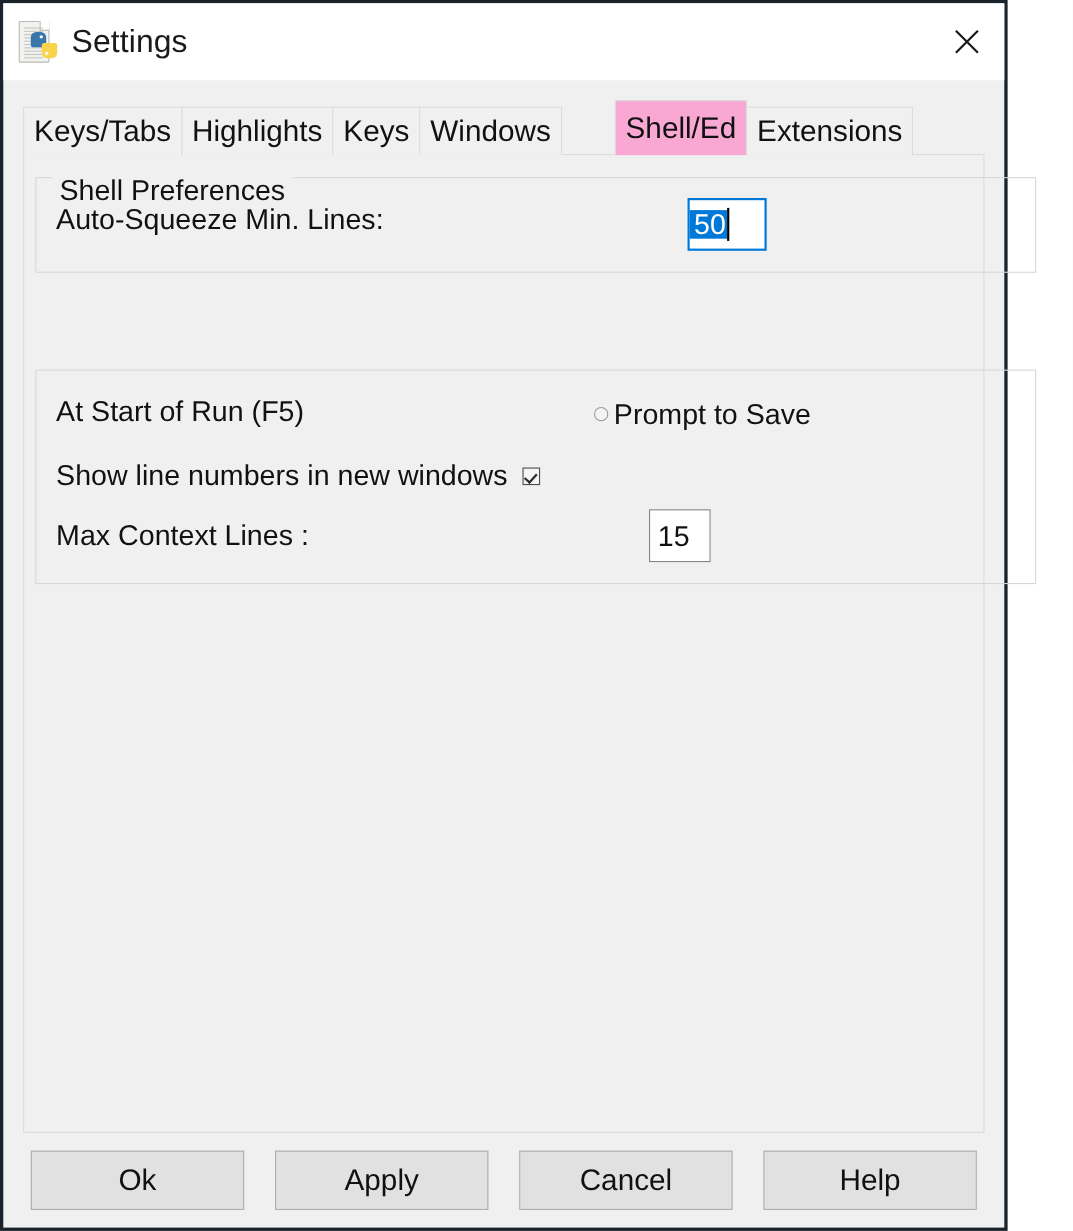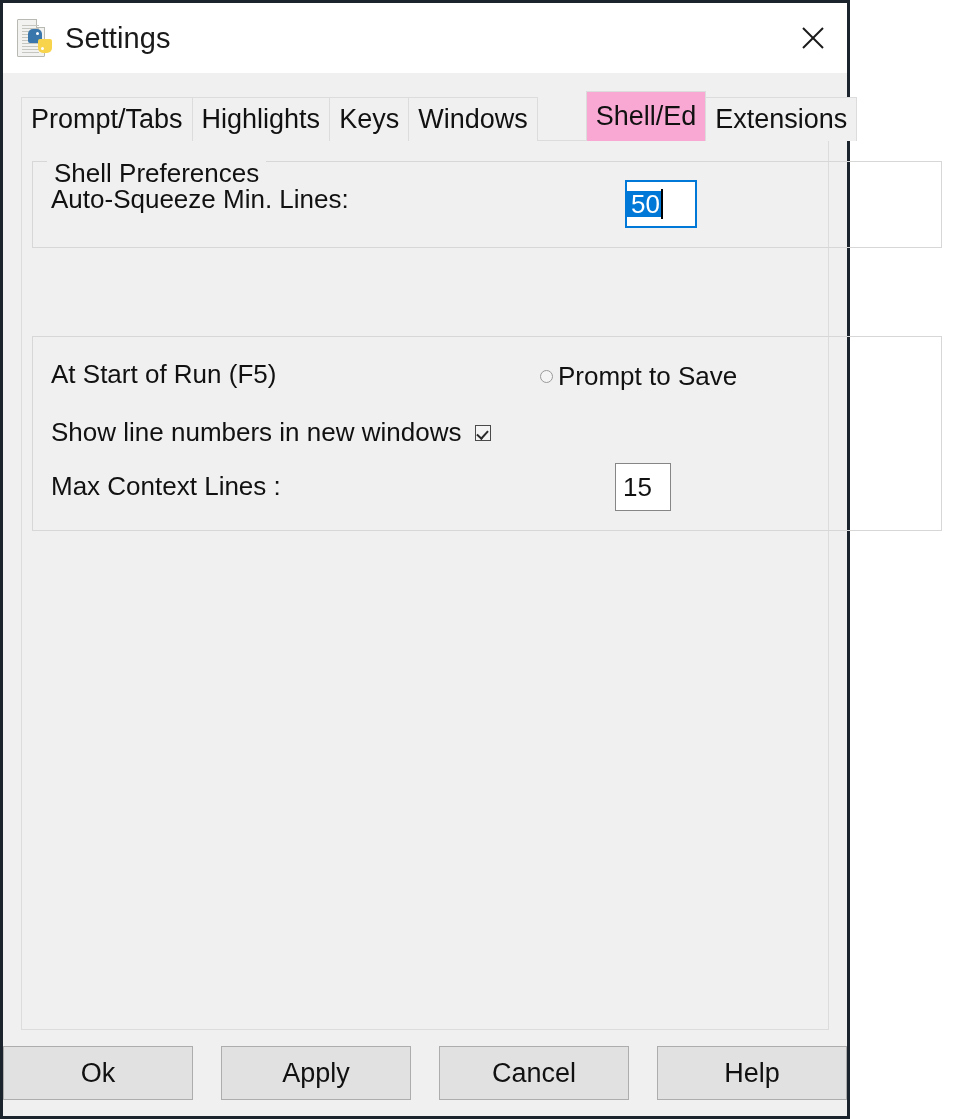--- a/index.html
+++ b/index.html
@@ -10,21 +10,21 @@
   body {
     width: 975px; height: 1119px;
     font-family: "Liberation Sans", sans-serif;
     overflow: hidden;
   }
 
   
   .window {
     position: absolute;
     left: 0; top: 0;
-    width: 850px; height: 1119px;
+    width: 916px; height: 1119px;
     border: 3px solid #1b242c;
     background: #f0f0f0;
     display: flex;
     flex-direction: column;
   }
 
   
   .titlebar {
     height: 70px;
     background: #ffffff;
@@ -318,21 +318,21 @@
     <div class="close-btn">
       <svg width="26" height="26" viewBox="0 0 26 26" aria-hidden="true">
         <line x1="3" y1="3" x2="23" y2="23" stroke="#1a1a1a" stroke-width="2"></line>
         <line x1="23" y1="3" x2="3" y2="23" stroke="#1a1a1a" stroke-width="2"></line>
       </svg>
     </div>
   </div>
 
   <div class="tabstrip">
     <div class="tab">
-      <span>Prompt/Tabs</span>
+      <span>Keys/Tabs</span>
     </div>
     <div class="tab">
       <span>Highlights</span>
     </div>
     <div class="tab">
       <span>Keys</span>
     </div>
     <div class="tab">
       <span>Windows</span>
     </div>
@@ -374,21 +374,21 @@
 
       <div class="row" style="left:18px; top:80px;">
         <div class="lbl">Show line numbers in new windows</div>
         <span class="checkbox on" style="margin-left:14px;"></span>
       </div>
 
       <div class="row" style="left:18px; top:134px;">
         <div class="lbl">Max Context Lines :</div>
       </div>
 
-      <div class="row" style="left:582px; top:126px;">
+      <div class="row" style="left:557px; top:126px;">
         <div class="entry plain" style="width:56px; height:48px;">
           <span class="plainval">15</span>
         </div>
       </div>
     </div>
 
   </div>
 
   <div class="buttonbar">
     <div class="btn">

